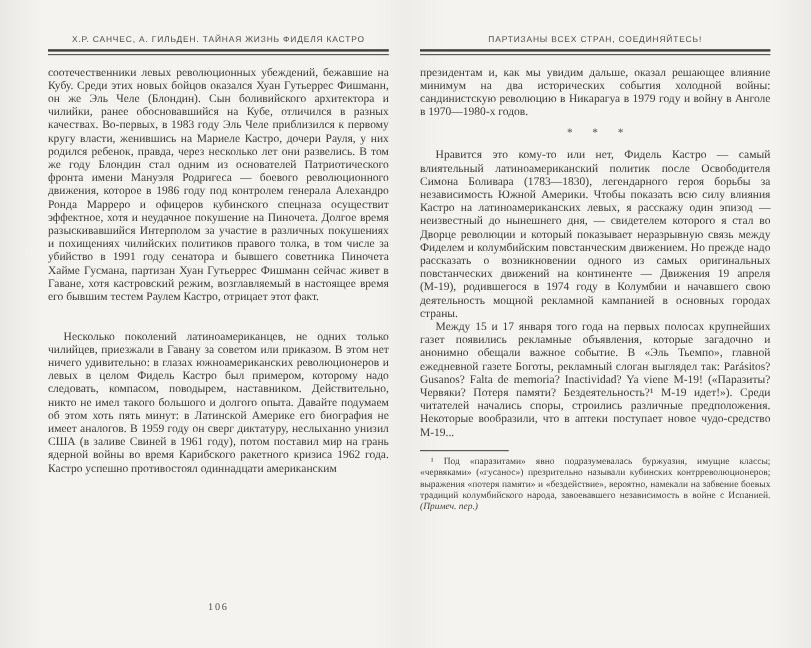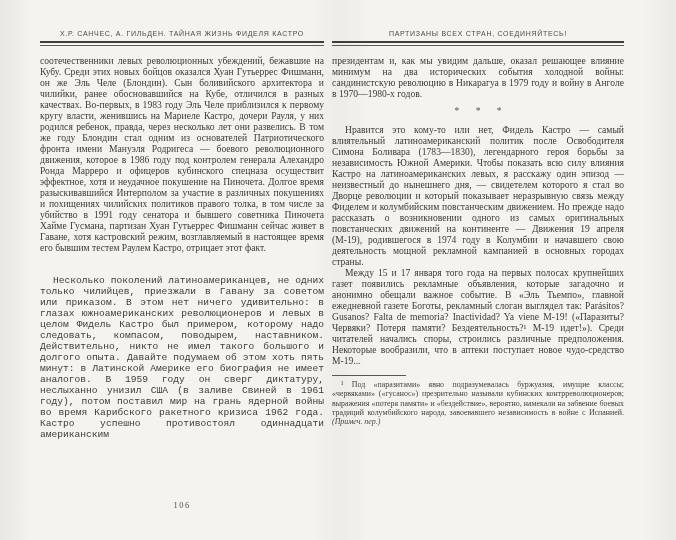--- a/index.html
+++ b/index.html
@@ -3,34 +3,34 @@
 <meta charset="utf-8">
 <style>
   html,body{margin:0;padding:0;}
   body{
     width:676px;height:540px;position:relative;overflow:hidden;
     font-family:"Liberation Serif", serif;
     background:linear-gradient(90deg,#e9e8e4 0%,#f4f3ef 5%,#f4f3ef 46%,#edecE8 50%,#f4f3ef 55%,#f4f3ef 95%,#eae9e5 100%);
   }
   .page{position:absolute;top:30px;height:486px;}
   .page-left{left:40px;width:284px;}
-  .page-right{left:332px;width:292px;}
+  .page-right{left:350px;width:292px;}
 
   .running-head{
     text-align:center;white-space:nowrap;
     font-family:"Liberation Sans", sans-serif;
     font-size:7px;letter-spacing:0.7px;color:#4c4a47;
     padding-bottom:4px;
   }
   .head-rule{height:2px;border-top:2px solid #3f3e3b;border-bottom:1px solid #5d5b57;}
 
   .body-text{margin-top:9px;font-size:9.6px;line-height:11px;text-align:justify;color:#3d3b38;}
   .para{margin:0;}
   .para.indent{text-indent:13px;}
-  .para.gap{margin-top:22px;font-family:Liberation Mono, monospace;}
+  .para.gap{margin-top:22px;}
 
   .stars{
     text-align:center;font-size:9.5px;color:#55524e;
     letter-spacing:7px;padding-left:7px;margin:7px 0 7px 0;
   }
 
   .footnote-block{margin-top:9px;}
   .fn-rule{width:74px;border-top:1px solid #5a5752;margin-bottom:4px;}
   .footnote{font-size:7.9px;line-height:9.3px;text-align:justify;color:#45423e;text-indent:9px;margin:0;}
   .fn-attrib{font-style:italic;}

